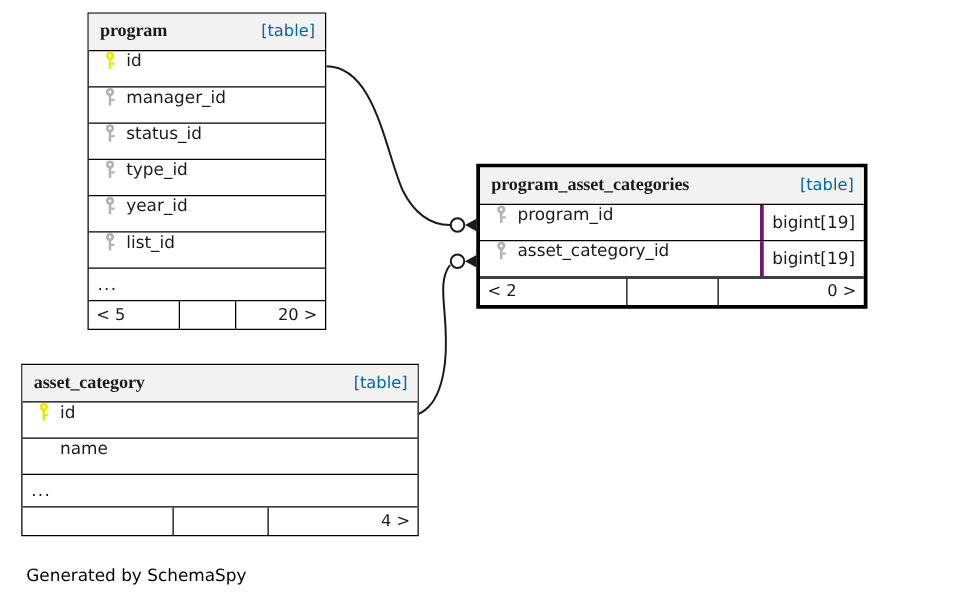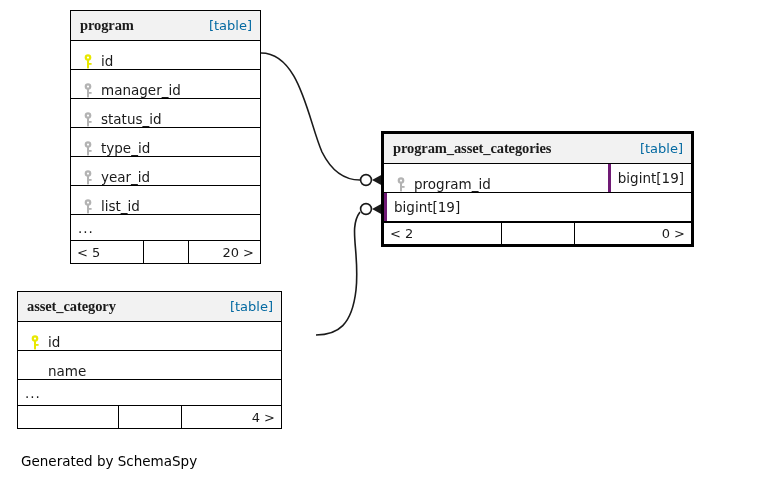--- a/index.html
+++ b/index.html
@@ -71,25 +71,24 @@
     align-items: stretch;
     height: 29px;
     border-bottom: 1px solid #000000;
     box-sizing: border-box;
   }
   .col-row:last-child { border-bottom: none; }
 
   .col-name-cell {
     flex: 1 1 auto;
     display: flex;
-    align-items: flex-end;
+    align-items: flex-start;
     padding-left: 9px;
     min-width: 0;
     box-sizing: border-box;
-    margin-top: 16px;
   }
   .col-type-cell {
     flex: 0 0 auto;
     display: flex;
     align-items: center;
     padding: 0 7px;
     border-left: 3px solid #701a75;
     font-size: 13.5px;
     white-space: nowrap;
     box-sizing: border-box;
@@ -288,31 +287,42 @@
             <rect x="3" y="6" width="2" height="8.4" fill="#b3b3b3"></rect>
             <rect x="5" y="9" width="2.6" height="1.8" fill="#b3b3b3"></rect>
           </svg>
         </span>
         <span class="col-label">program_id</span>
       </div>
       <div class="col-type-cell">bigint[19]</div>
     </div>
 
     <div class="col-row">
+      <div class="col-name-cell">
+        <span class="key-slot">
+          <svg width="11" height="15" viewBox="0 0 11 15" aria-hidden="true">
+            <circle cx="4" cy="3.6" r="3.3" fill="#b3b3b3"></circle>
+            <circle cx="4" cy="3.6" r="1.1" fill="#ffffff"></circle>
+            <rect x="3" y="6" width="2" height="8.4" fill="#b3b3b3"></rect>
+            <rect x="5" y="9" width="2.6" height="1.8" fill="#b3b3b3"></rect>
+          </svg>
+        </span>
+        <span class="col-label">asset_category_id</span>
+      </div>
       <div class="col-type-cell">bigint[19]</div>
     </div>
 
     <div class="table-footer" style="border-top:1px solid #000000;">
       <div class="footer-cell footer-left">&lt; 2</div>
       <div class="footer-cell footer-center"></div>
       <div class="footer-cell footer-right">0 &gt;</div>
     </div>
   </div>
 
-  <div class="table-box" style="left:17px; top:291px; width:265px;">
+  <div class="table-box" style="left:17px; top:291px; width:318px;">
     <div class="table-header">
       <span class="table-title">asset_category</span>
       <span class="table-kind">[table]</span>
     </div>
 
     <div class="col-row">
       <div class="col-name-cell">
         <span class="key-slot">
           <svg width="11" height="15" viewBox="0 0 11 15" aria-hidden="true">
             <circle cx="4" cy="3.6" r="3.3" fill="#e8e800"></circle>

